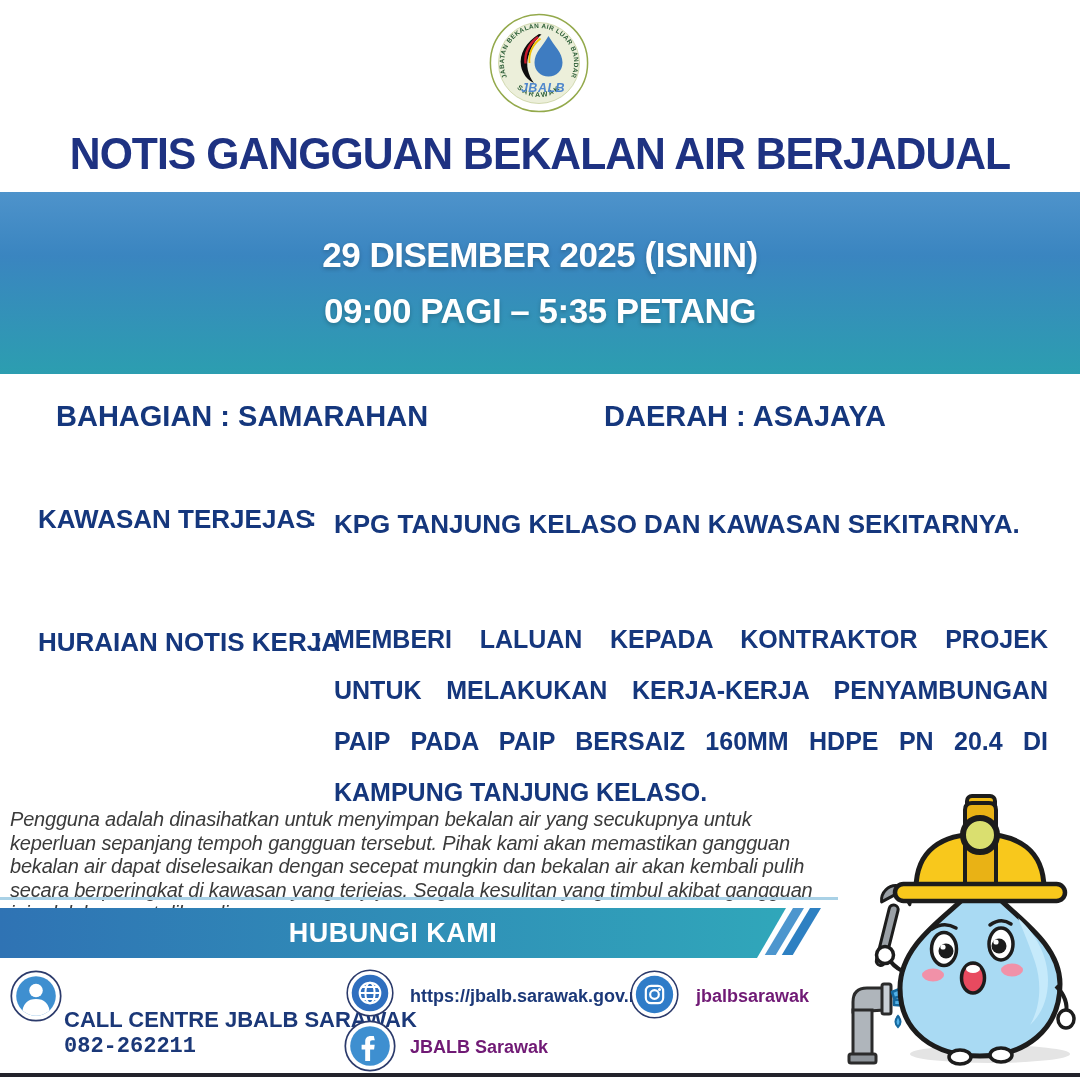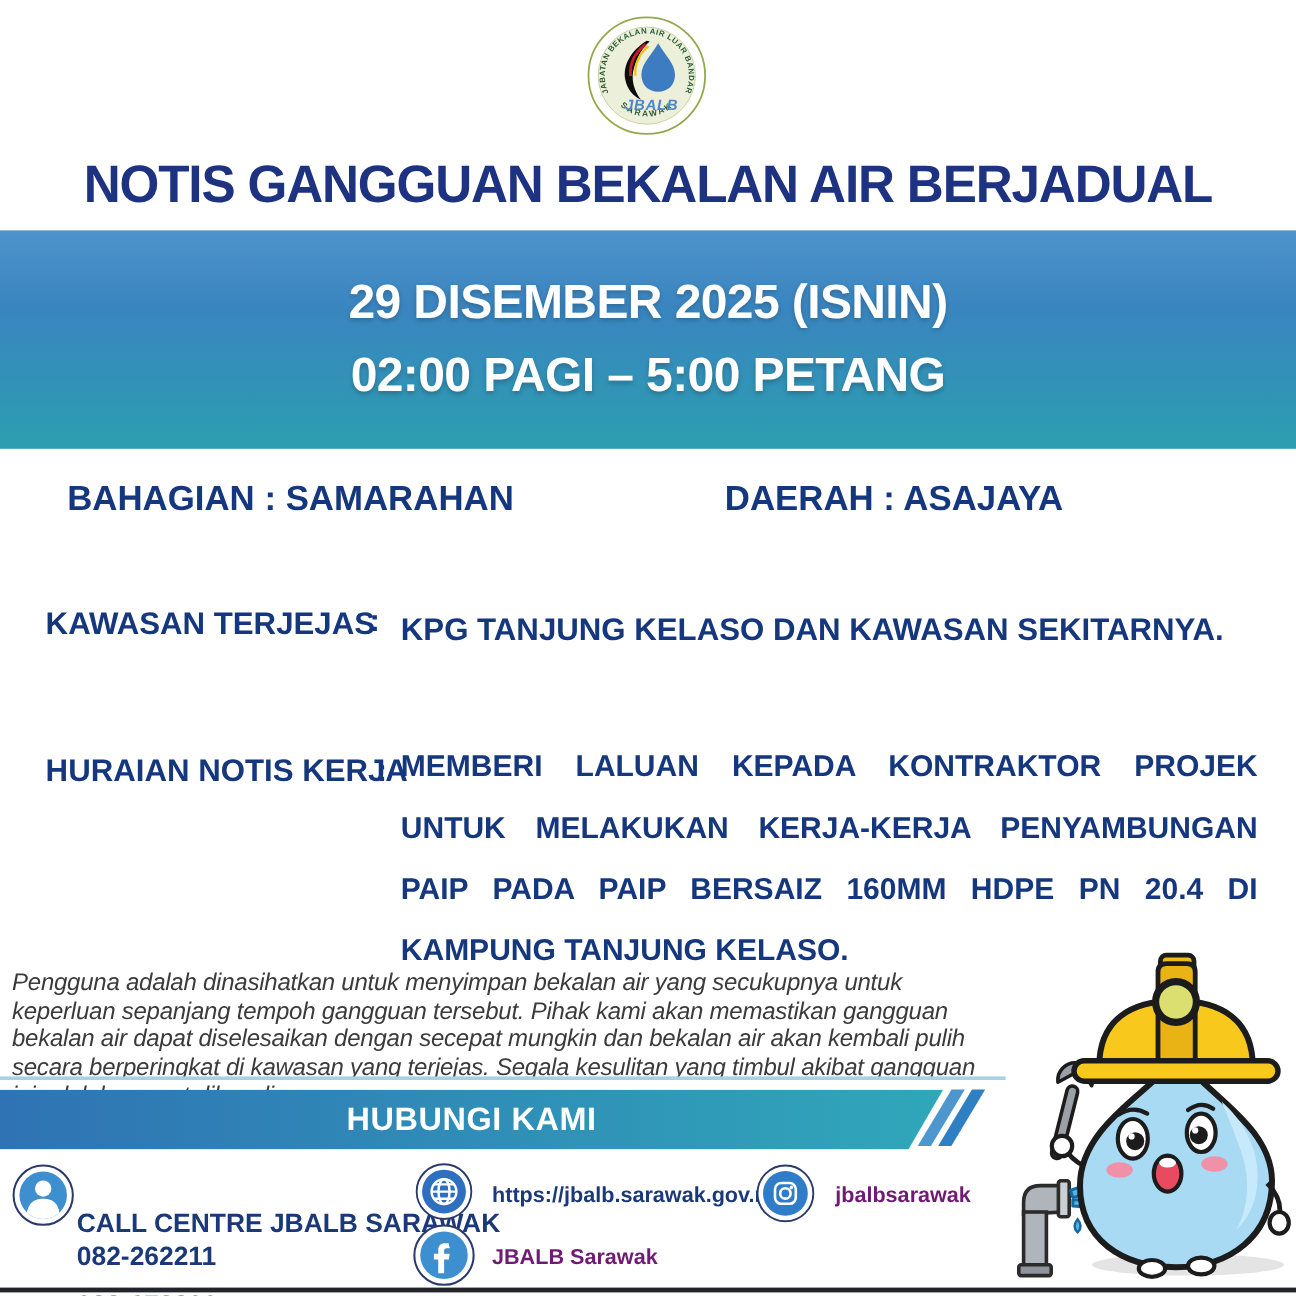--- a/index.html
+++ b/index.html
@@ -27,21 +27,21 @@
   }
 
   
   .banner {
     left: 0; top: 192px; width: 1080px; height: 182px;
     background: linear-gradient(180deg, #4E93CB 0%, #3A85C0 35%, #2C9EB0 100%);
     display: flex; flex-direction: column; align-items: center; justify-content: center;
     gap: 16px;
   }
   .banner-line {
-    color: #ffffff; font-size: 40px; font-weight: bold;
+    color: #ffffff; font-size: 35px; font-weight: bold;
     letter-spacing: -0.5px;
     text-shadow: 0 2px 4px rgba(0,0,0,0.22);
   }
 
   
   .bahagian { left: 56px;  top: 400px; font-size: 29px; font-weight: bold; color: #15377D; }
   .daerah   { left: 604px; top: 400px; font-size: 29px; font-weight: bold; color: #15377D; }
 
   
   .kv-label { font-size: 26px; font-weight: bold; color: #15377D; white-space: nowrap; }
@@ -81,21 +81,21 @@
 
   
   .ic-person { left: 10px;  top: 970px; width: 52px; height: 52px; }
   .ic-globe  { left: 346px; top: 969px; width: 48px; height: 48px; }
   .ic-fb     { left: 344px; top: 1020px; width: 52px; height: 52px; }
   .ic-ig     { left: 630px; top: 970px; width: 49px; height: 49px; }
   .c-name  { font-size: 22px; font-weight: bold; color: #1B3878; white-space: nowrap; margin-top: 28px; }
   .c-url   { font-size: 18px; font-weight: bold; color: #1B3878; white-space: nowrap; }
   .c-link  { font-size: 18px; font-weight: bold; color: #701a75; white-space: nowrap; }
   .p-name1  { left: 64px; top: 979px; }
-  .p-phone1 { left: 64px; top: 1006px; }
+  .p-phone1 { left: 64px; top: 1006px; font-family: Liberation Mono, monospace; }
   .p-name2  { left: 64px; top: 1031px; }
   .p-phone2 { left: 64px; top: 1047px; }
   .p-url    { left: 410px; top: 986px; }
   .p-fb     { left: 410px; top: 1037px; }
   .p-ig     { left: 696px; top: 986px; }
 
   
   .mascot { left: 840px; top: 788px; width: 240px; height: 292px; }
 
   
@@ -125,21 +125,21 @@
       <path d="M51.5,25.5 C44,31.5 39.5,40.5 40.5,50" stroke="#F2C200" stroke-width="1.8" fill="none"></path>
     </g>
     <path d="M59.5,23 C54,33 45.5,39.5 45.5,49.5 C45.5,57.8 51.5,63.5 59.5,63.5 C67.5,63.5 73.5,57.8 73.5,49.5 C73.5,39.5 65,33 59.5,23 Z" fill="#3E7CC1"></path>
     <text x="54" y="78.5" text-anchor="middle" font-size="12.5" font-weight="bold" font-style="italic" fill="#4E86CC" letter-spacing="0.5">JBALB</text>
   </svg>
 
   <h1 class="abs title">NOTIS GANGGUAN BEKALAN AIR BERJADUAL</h1>
 
   <div class="abs banner">
     <div class="banner-line">29 DISEMBER 2025 (ISNIN)</div>
-    <div class="banner-line">02:00 PAGI – 5:00 PETANG</div>
+    <div class="banner-line">09:00 PAGI – 5:35 PETANG</div>
   </div>
 
   <div class="abs bahagian">BAHAGIAN : SAMARAHAN</div>
   <div class="abs kv-label kawasan-label">KAWASAN TERJEJAS</div>
 
   <div class="abs daerah">DAERAH : ASAJAYA</div>
   <div class="abs kv-colon kawasan-colon">:</div>
   <div class="abs kv-label huraian-label">HURAIAN NOTIS KERJA</div>
 
   <div class="abs kawasan-value">KPG TANJUNG KELASO DAN KAWASAN SEKITARNYA.</div>

